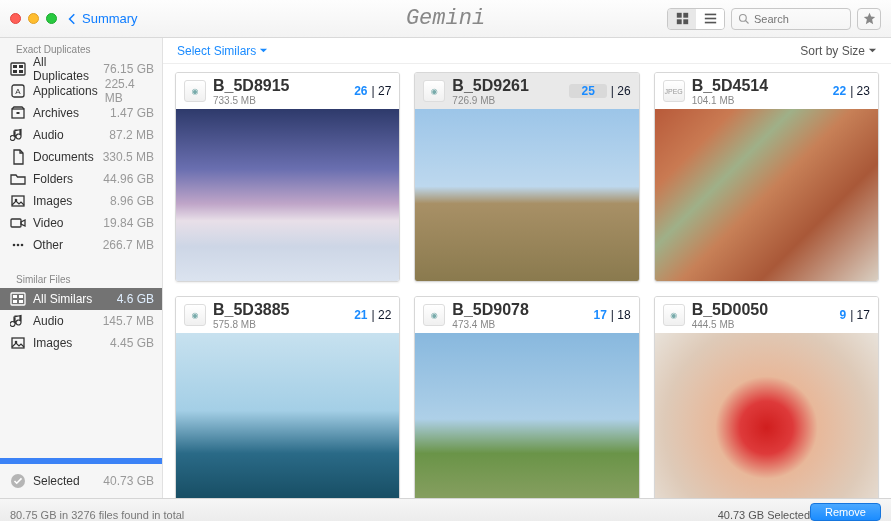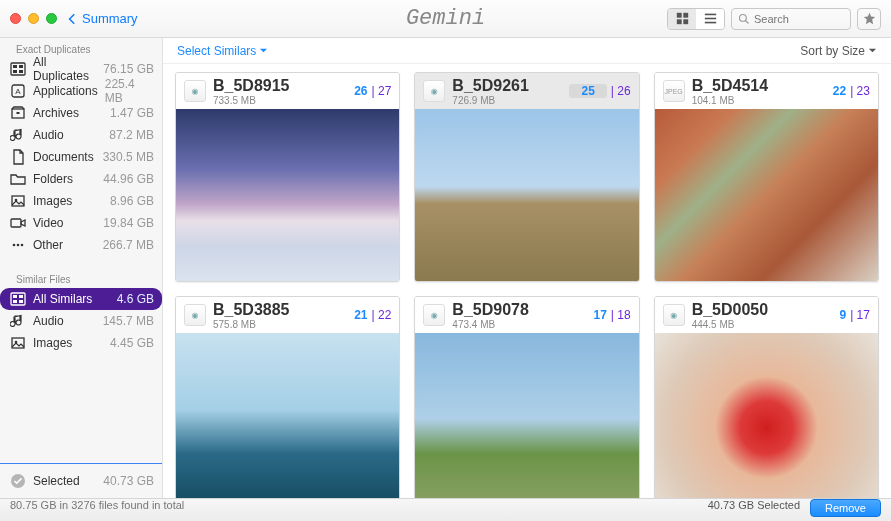--- a/index.html
+++ b/index.html
@@ -22,52 +22,52 @@
 .search { display:flex; align-items:center; border:1px solid #c8c8c8; border-radius:4px; height:22px; width:120px; padding:8px 6px; color:#999; gap:4px;}
 .search svg{width:12px;height:12px;fill:#999;}
 .search input{border:0;outline:0;font-size:11px;width:80px;background:transparent;}
 .star-btn { width:24px; height:22px; border:1px solid #c8c8c8; border-radius:4px; display:flex;align-items:center;justify-content:center;cursor:pointer;}
 .star-btn svg{width:13px;height:13px;fill:#888;}
 
 .main { display:flex; height:460px; }
 .sidebar { width:163px; background:#f6f6f6; border-right:1px solid #e1e1e1; display:flex; flex-direction:column; font-size:12px;}
 .sb-header { color:#888; font-size:10px; padding:6px 16px 3px; }
 .sb-item { display:flex; align-items:center; padding:4px 8px 4px 10px; cursor:pointer; gap:7px; height:22px;}
-.sb-item.active { background:#4c1d95; color:#fff;border-radius:9px; }
+.sb-item.active { background:#737373; color:#fff; }
 .sb-item .icon { width:16px; height:16px; display:flex; align-items:center; justify-content:center; fill:#888;}
 .sb-item.active .icon { fill:#fff; }
 .sb-item .label { flex:1; font-size:12px; }
 .sb-item .size { font-size:12px; color:#999; }
 .sb-item.active .size { color:#e0efff; }
 .sb-gap { flex:0 0 12px; }
-.sb-selected { margin-top:auto; border-top:1px solid #3b82f6; }
+.sb-selected { margin-top:auto; border-top:6px solid #3b82f6; }
 
 .content { flex:1; display:flex; flex-direction:column; background:#fff;justify-content:center; }
 .content-bar { height:26px; display:flex; align-items:center; padding:0 14px; font-size:12px; border-bottom:1px solid #eee;}
 .select-sim { color:#1a8bff; cursor:pointer; display:flex; align-items:center; gap:3px;}
 .select-sim svg{width:9px;height:9px;fill:#1a8bff;}
 .sort-by { margin-left:auto; color:#555; cursor:pointer; display:flex;align-items:center;gap:3px;}
 .sort-by svg{width:9px;height:9px;fill:#555;}
 
 .grid { flex:1; overflow:auto; padding:8px 12px; display:grid; grid-template-columns:repeat(3,1fr); gap:14px; }
 .card { border:1px solid #d7d7d7; border-radius:3px; overflow:hidden; box-shadow:0 1px 2px rgba(0,0,0,0.07); position:relative; height:210px; display:flex; flex-direction:column;}
 .card::before{content:'';position:absolute;top:-3px;left:3px;right:-3px;height:3px;border:1px solid #e4e4e4;border-bottom:0;border-radius:3px 3px 0 0;background:#fafafa;z-index:-1;}
 .card-head { height:36px; padding:5px 8px; background:#fff; display:flex; align-items:center; gap:7px;}
 .card.sel .card-head { background:#e9e9e9; }
 .thumb-icon { width:22px; height:22px; background:linear-gradient(#fff,#f0f0f0); border:1px solid #ddd; border-radius:3px; display:flex;align-items:center;justify-content:center;font-size:8px;color:#7aa;}
 .thumb-icon.jpg{font-size:7px;color:#999;}
 .card-title { font-size:16px; font-weight:600; color:#333; }
 .card-sub { font-size:10px; color:#888; }
 .card-counts { margin-left:auto; font-size:12px; display:flex; gap:4px;}
 .cnt-sel { color:#1a8bff; font-weight:600;}
 .card.sel .cnt-sel { background:#d9d9d9; border-radius:3px; padding:0 12px; color:#1a8bff;}
-.cnt-tot { color:#6d28d9; }
+.cnt-tot { color:#0f172a; }
 .card-img { flex:1; }
 
-.bottom { height:23px; background:linear-gradient(#f6f6f6,#ececec); border-top:1px solid #d5d5d5; display:flex; align-items:flex-start; padding:0 10px; font-size:11px; color:#777; gap:10px;}
+.bottom { height:23px; background:linear-gradient(#f6f6f6,#ececec); border-top:1px solid #d5d5d5; display:flex; align-items:flex-end; padding:0 10px; font-size:11px; color:#777; gap:0;}
 .btm-sel { margin-left:auto; color:#555; }
 .remove-btn { background:linear-gradient(#4aa8ff,#1b8cff); color:#fff; border:0.5px solid #1575dd; border-radius:4px; padding:2px 14px; font-size:11px; cursor:pointer;}
 </style>
 </head>
 <body>
 
 <div class="titlebar">
   <div class="traffic">
     <div class="dot red"></div>
     <div class="dot yel"></div>

